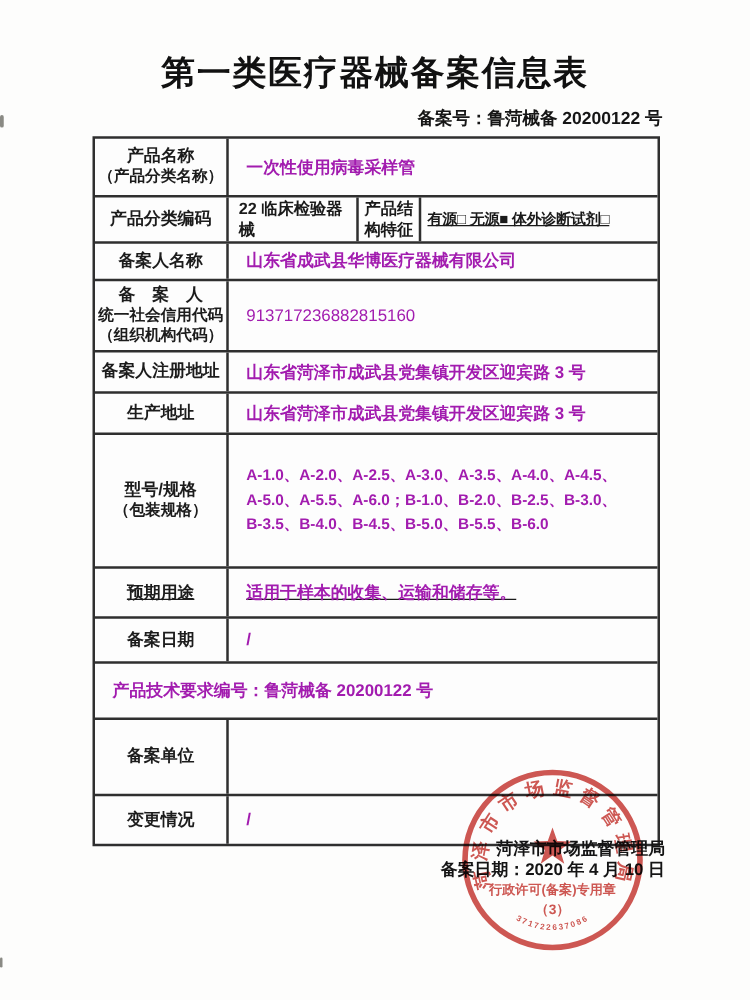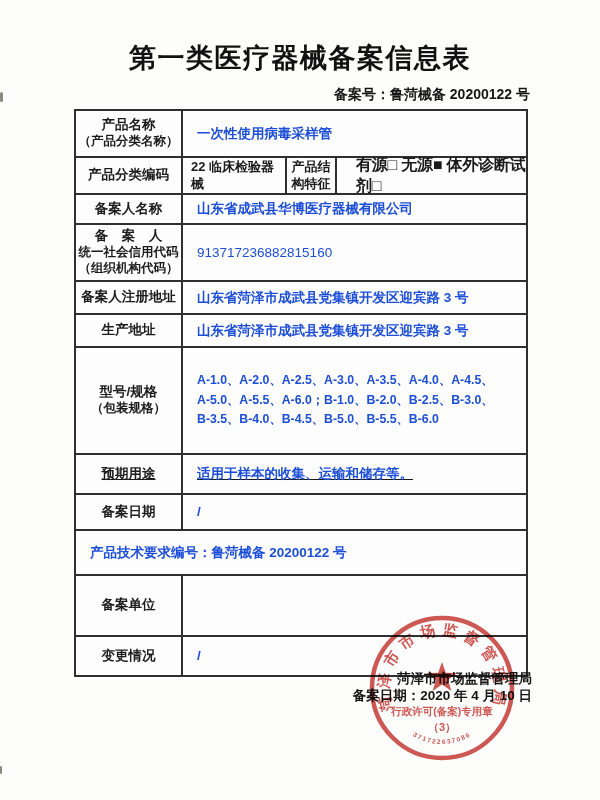--- a/index.html
+++ b/index.html
@@ -27,33 +27,33 @@
   .row.first{border-top:none;}
   .cl{
     width:107px;flex:0 0 107px;border-right:2px solid #2f2f2f;box-sizing:border-box;
     display:flex;flex-direction:column;justify-content:center;align-items:center;
     text-align:center;font-weight:700;font-size:13.5px;line-height:1.25;color:#1c1c1c;
     padding:1px 2px;
   }
   .cl .sub{font-size:12.5px;}
   .cv{
     flex:1 1 auto;display:flex;align-items:center;box-sizing:border-box;
-    padding-left:14px;padding-right:20px;font-size:13.5px;font-weight:600;color:#1d4ed8;
+    padding-left:14px;padding-right:20px;font-size:13.5px;font-weight:600;color:#a21caf;
     line-height:1.45;
   }
   .cv.light{font-weight:500;}
   
   .c2v1{flex:0 0 104px;width:104px;border-right:2px solid #2f2f2f;box-sizing:border-box;
     display:flex;align-items:center;padding-left:8px;padding-right:4px;
     font-size:13px;font-weight:600;line-height:1.3;}
   .c2l2{flex:0 0 50px;width:50px;border-right:2px solid #2f2f2f;box-sizing:border-box;
     display:flex;align-items:center;justify-content:center;text-align:center;
     font-size:13px;font-weight:700;line-height:1.3;padding:4px 2px;}
   .c2v2{flex:1 1 auto;display:flex;align-items:center;box-sizing:border-box;
-    padding-left:19px;font-size:16px;font-weight:600;letter-spacing:-0.2px;}
+    padding-left:5px;font-size:12px;font-weight:600;letter-spacing:-0.2px;text-decoration:underline;}
   #models-value{font-size:12.3px;line-height:1.6;font-weight:600;}
   #desc-value{font-size:12px;}
   
   #authority-block{
     position:absolute;left:300px;top:670px;width:232px;text-align:right;
     font-size:13.5px;font-weight:700;line-height:17px;color:#141414;z-index:3;
   }
   
   #official-seal{
     position:absolute;left:366px;top:612px;width:152px;height:152px;z-index:4;

